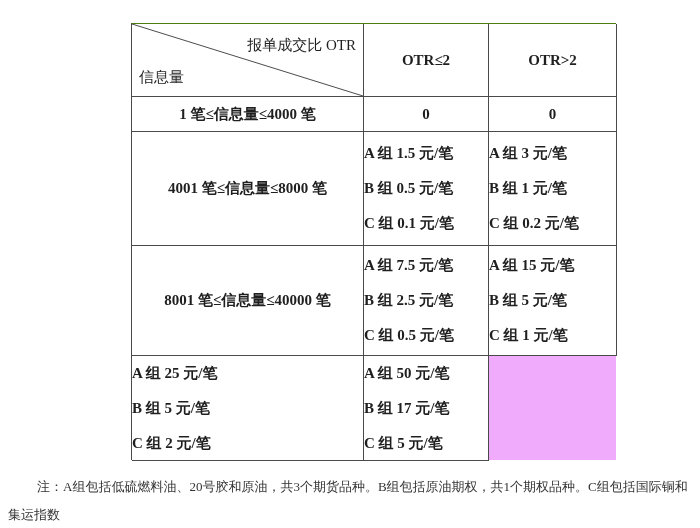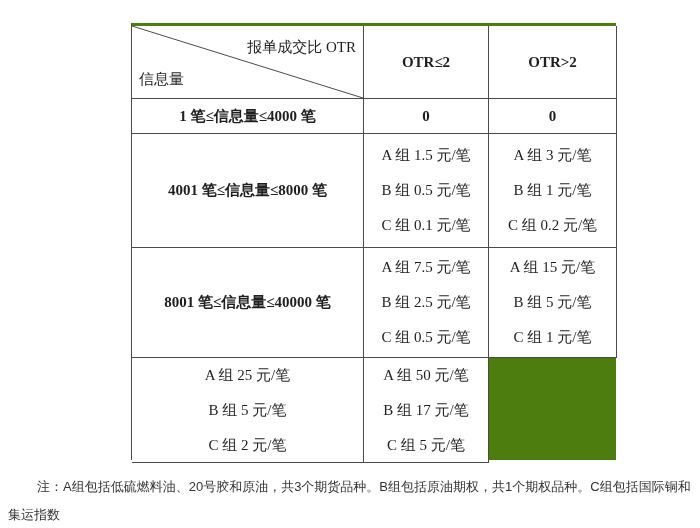--- a/index.html
+++ b/index.html
@@ -16,43 +16,43 @@
   
   .fee-table {
     position: absolute;
     left: 131px;
     top: 23px;
     width: 485px;
     height: 437px;
     display: grid;
     grid-template-columns: 232px 125px 128px;
     grid-template-rows: 73px 35px 114px 110px 105px;
-    border-top: 3px solid #4d7c0f;
+    border-top: 1px solid #4d7c0f;
     border-left: 1px solid #4a4a4a;
-    background: #4d7c0f;
+    background: #f0abfc;
     font-size: 15px;
   }
   .cell {
     border-right: 1px solid #4a4a4a;
     border-bottom: 1px solid #4a4a4a;
     background: #ffffff;
   }
   .cell.center {
     display: flex;
     align-items: center;
     justify-content: center;
     text-align: center;
     font-weight: bold;
   }
   .cell.multi {
     display: flex;
     flex-direction: column;
-    align-items: center;
     justify-content: center;
     gap: 16px;
+    font-weight: bold;
   }
   .value-line { white-space: nowrap; }
 
   
   .cell.diag { position: relative; overflow: hidden; }
   .cell.diag svg {
     position: absolute;
     left: 0; top: 0;
     width: 100%; height: 100%;
     display: block;
@@ -70,21 +70,21 @@
     white-space: nowrap;
     text-align: center;
   }
 
   
   .footnote {
     position: absolute;
     left: 8px;
     top: 473px;
     width: 688px;
-    font-family: Liberation Sans, sans-serif;
+    font-family: Liberation Serif, serif;
     font-size: 13px;
     line-height: 28px;
     color: #333333;
   }
   .fn-indent { text-indent: 29px; }
 </style>
 </head>
 <body>
 
 <div class="fee-table">

